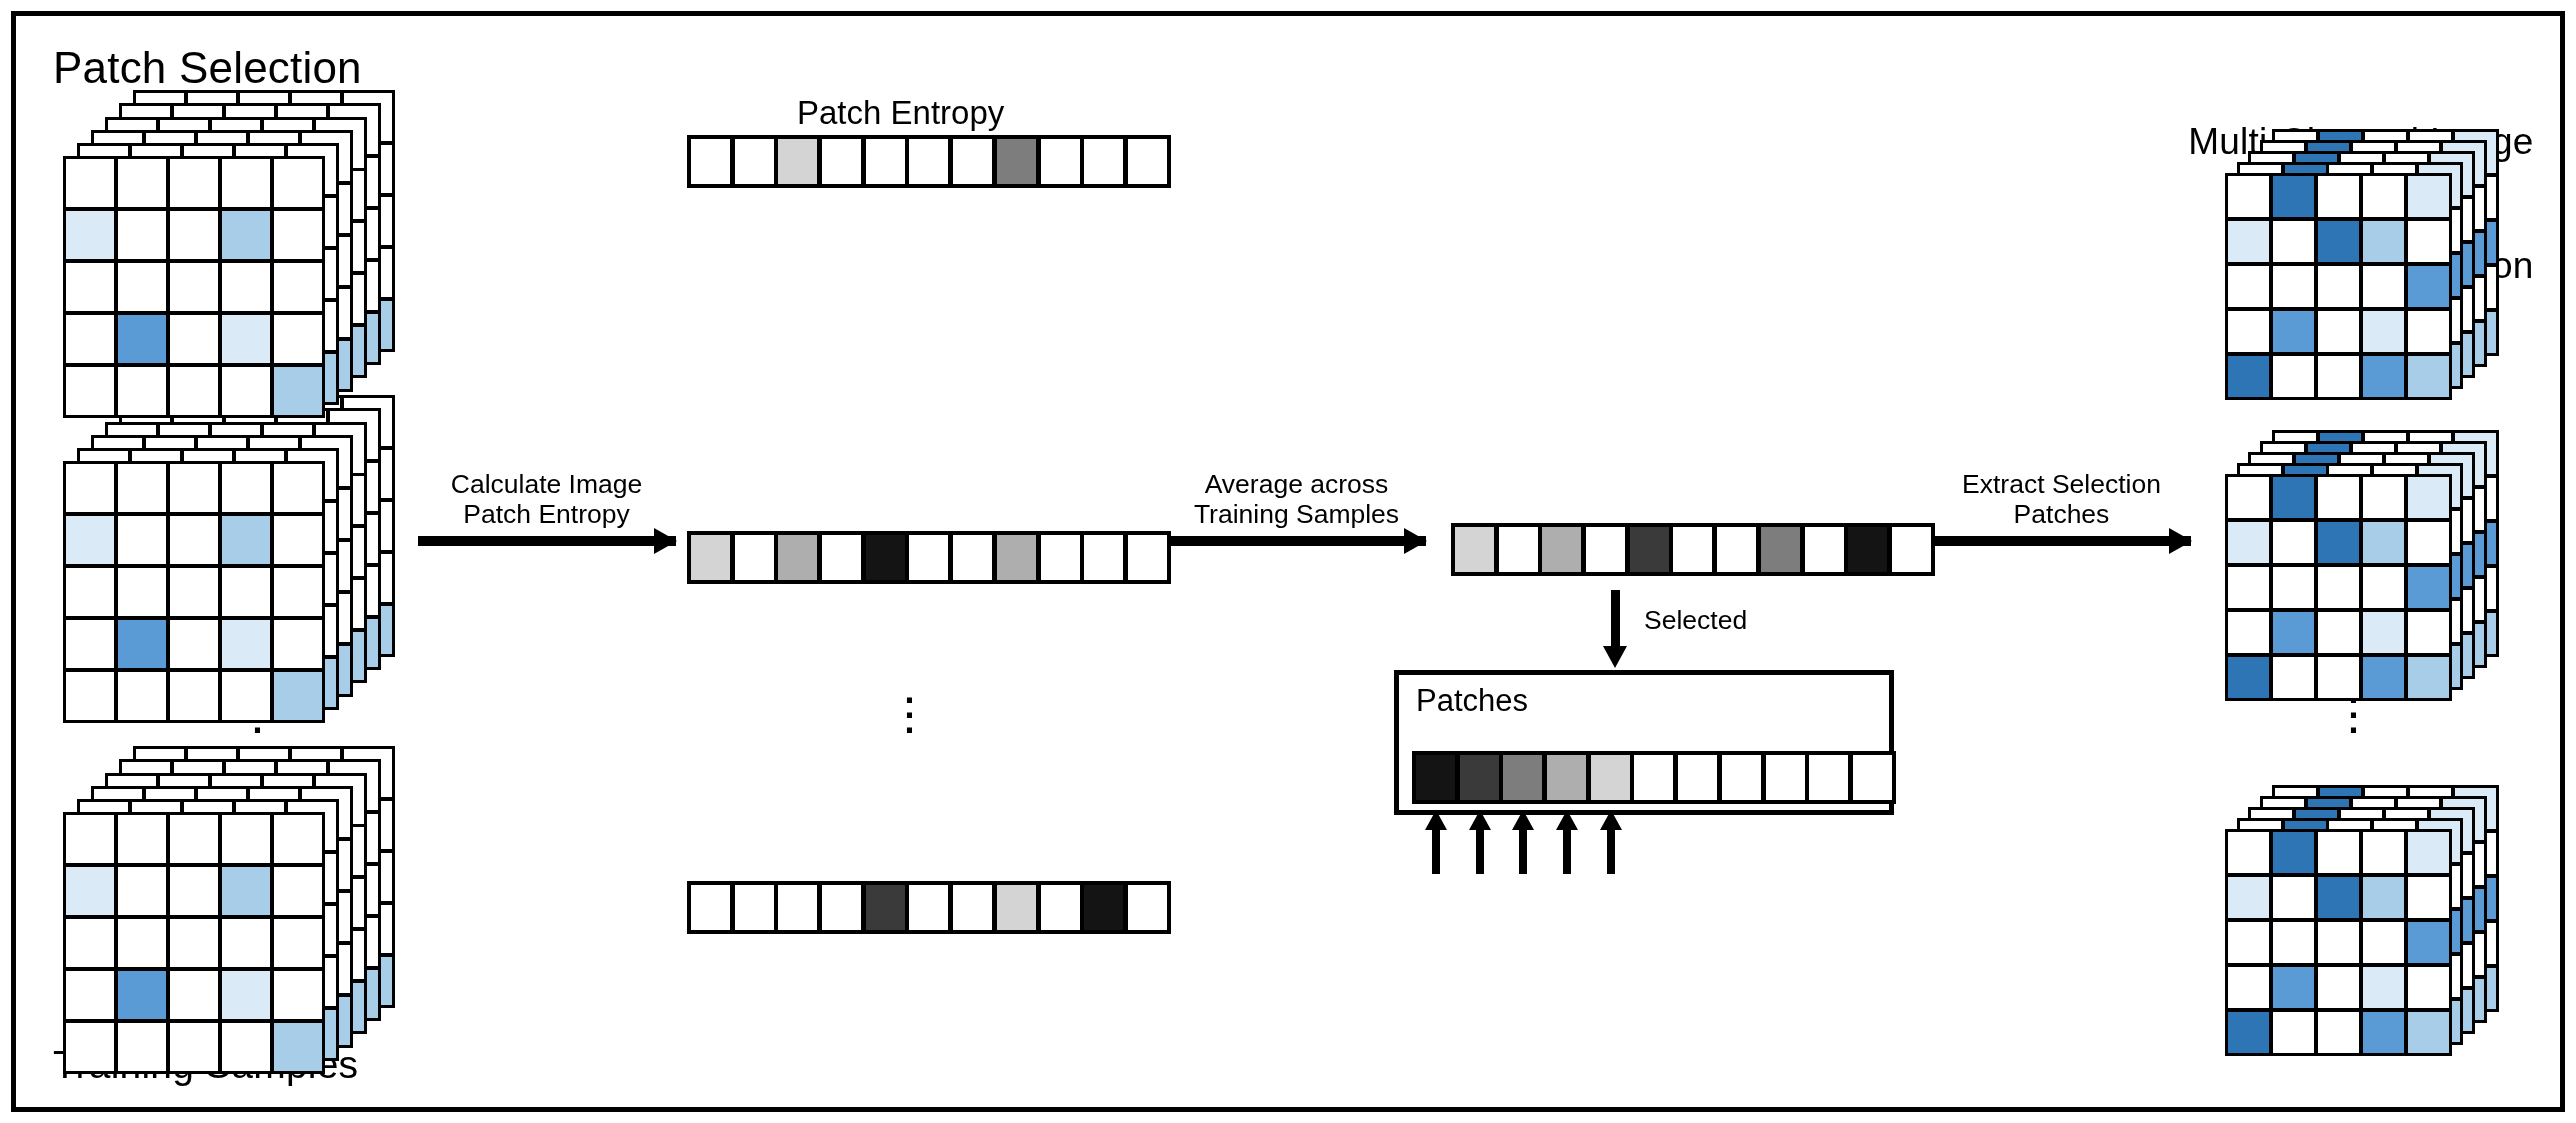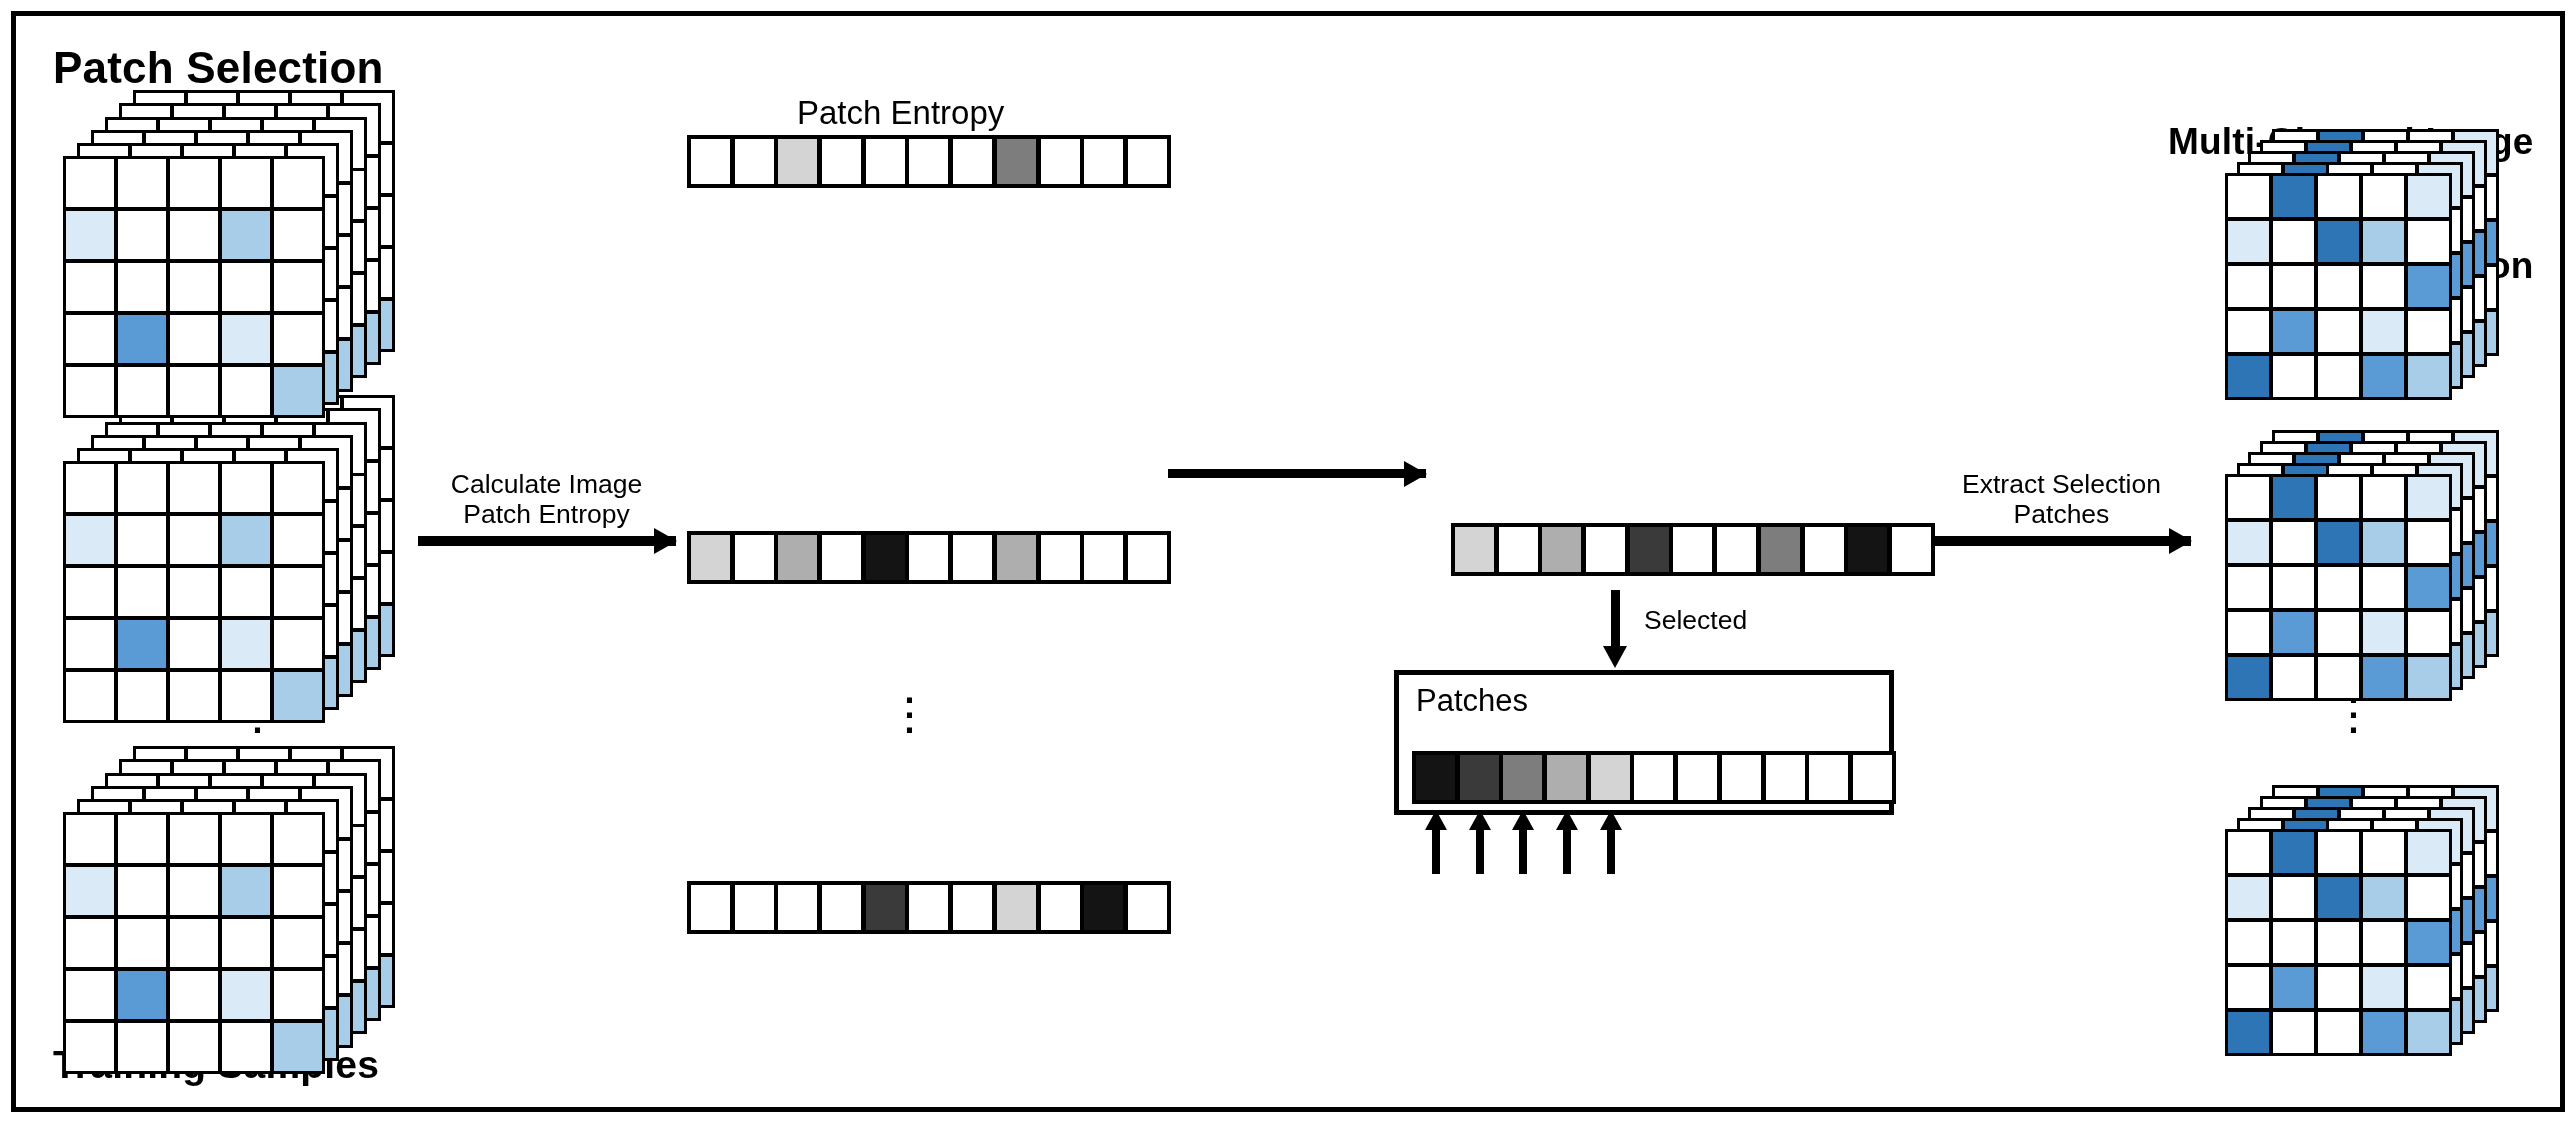--- a/index.html
+++ b/index.html
@@ -1,20 +1,20 @@
 <!DOCTYPE html>
 <html style="font-size:12.5px"><head>
 <meta charset="utf-8">
 <style>
   html,body{margin:0;padding:0;background:#ffffff;}
   body{font-family:"Liberation Sans",sans-serif;}
   #page{position:relative;width:2576px;height:1123px;background:#fff;box-sizing:border-box;}
   #frame{position:absolute;left:11px;top:11px;width:2554px;height:1101px;border:5.5px solid #000;box-sizing:border-box;background:#fff;}
 
-  .ttl{position:absolute;font-weight:bold;color:#000;letter-spacing:0.2px;white-space:pre;}
+  .ttl{position:absolute;font-weight:normal;color:#000;letter-spacing:0.2px;white-space:pre;}
   #title-patch-selection{left:37px;top:26.5px;font-size:44px;}
   #title-multichannel{right:26.5px;top:22px;font-size:37px;text-align:right;line-height:1.12;}
   #label-training-samples{left:37px;bottom:20px;font-size:39px;}
 
   .arrow-block{position:absolute;display:flex;flex-direction:column;align-items:center;}
   .arrow-label{font-size:26.5px;line-height:1.15;text-align:center;color:#000;white-space:pre;margin-bottom:6.2px;}
   .arrow-line{position:relative;height:9.4px;background:#000;}
   .arrow-line:after{content:"";position:absolute;right:-1.6px;top:50%;transform:translateY(-50%);
     border-top:13.3px solid transparent;border-bottom:13.3px solid transparent;border-left:23.4px solid #000;}
 
@@ -65,20 +65,22 @@
 
     <div style="position:absolute;left:781px;top:78px;font-size:33px;color:#000;">Patch Entropy</div>
 
     <div class="arrow-block" style="left:390px;top:453px;width:281px;">
       <div class="arrow-label">Calculate Image
 Patch Entropy</div>
       <div class="arrow-line" style="width:258px;"></div>
     </div>
 
     <div class="arrow-block" style="left:1140px;top:453px;width:281px;">
+      <div class="arrow-label">Average across
+Training Samples</div>
       <div class="arrow-line" style="width:258px;"></div>
     </div>
 
     <div class="arrow-block" style="left:1905px;top:453px;width:281px;">
       <div class="arrow-label">Extract Selection
 Patches</div>
       <div class="arrow-line" style="width:258px;"></div>
     </div>
 
     <div class="down-arrow" style="left:1595px;top:574px;height:58px;"></div>

